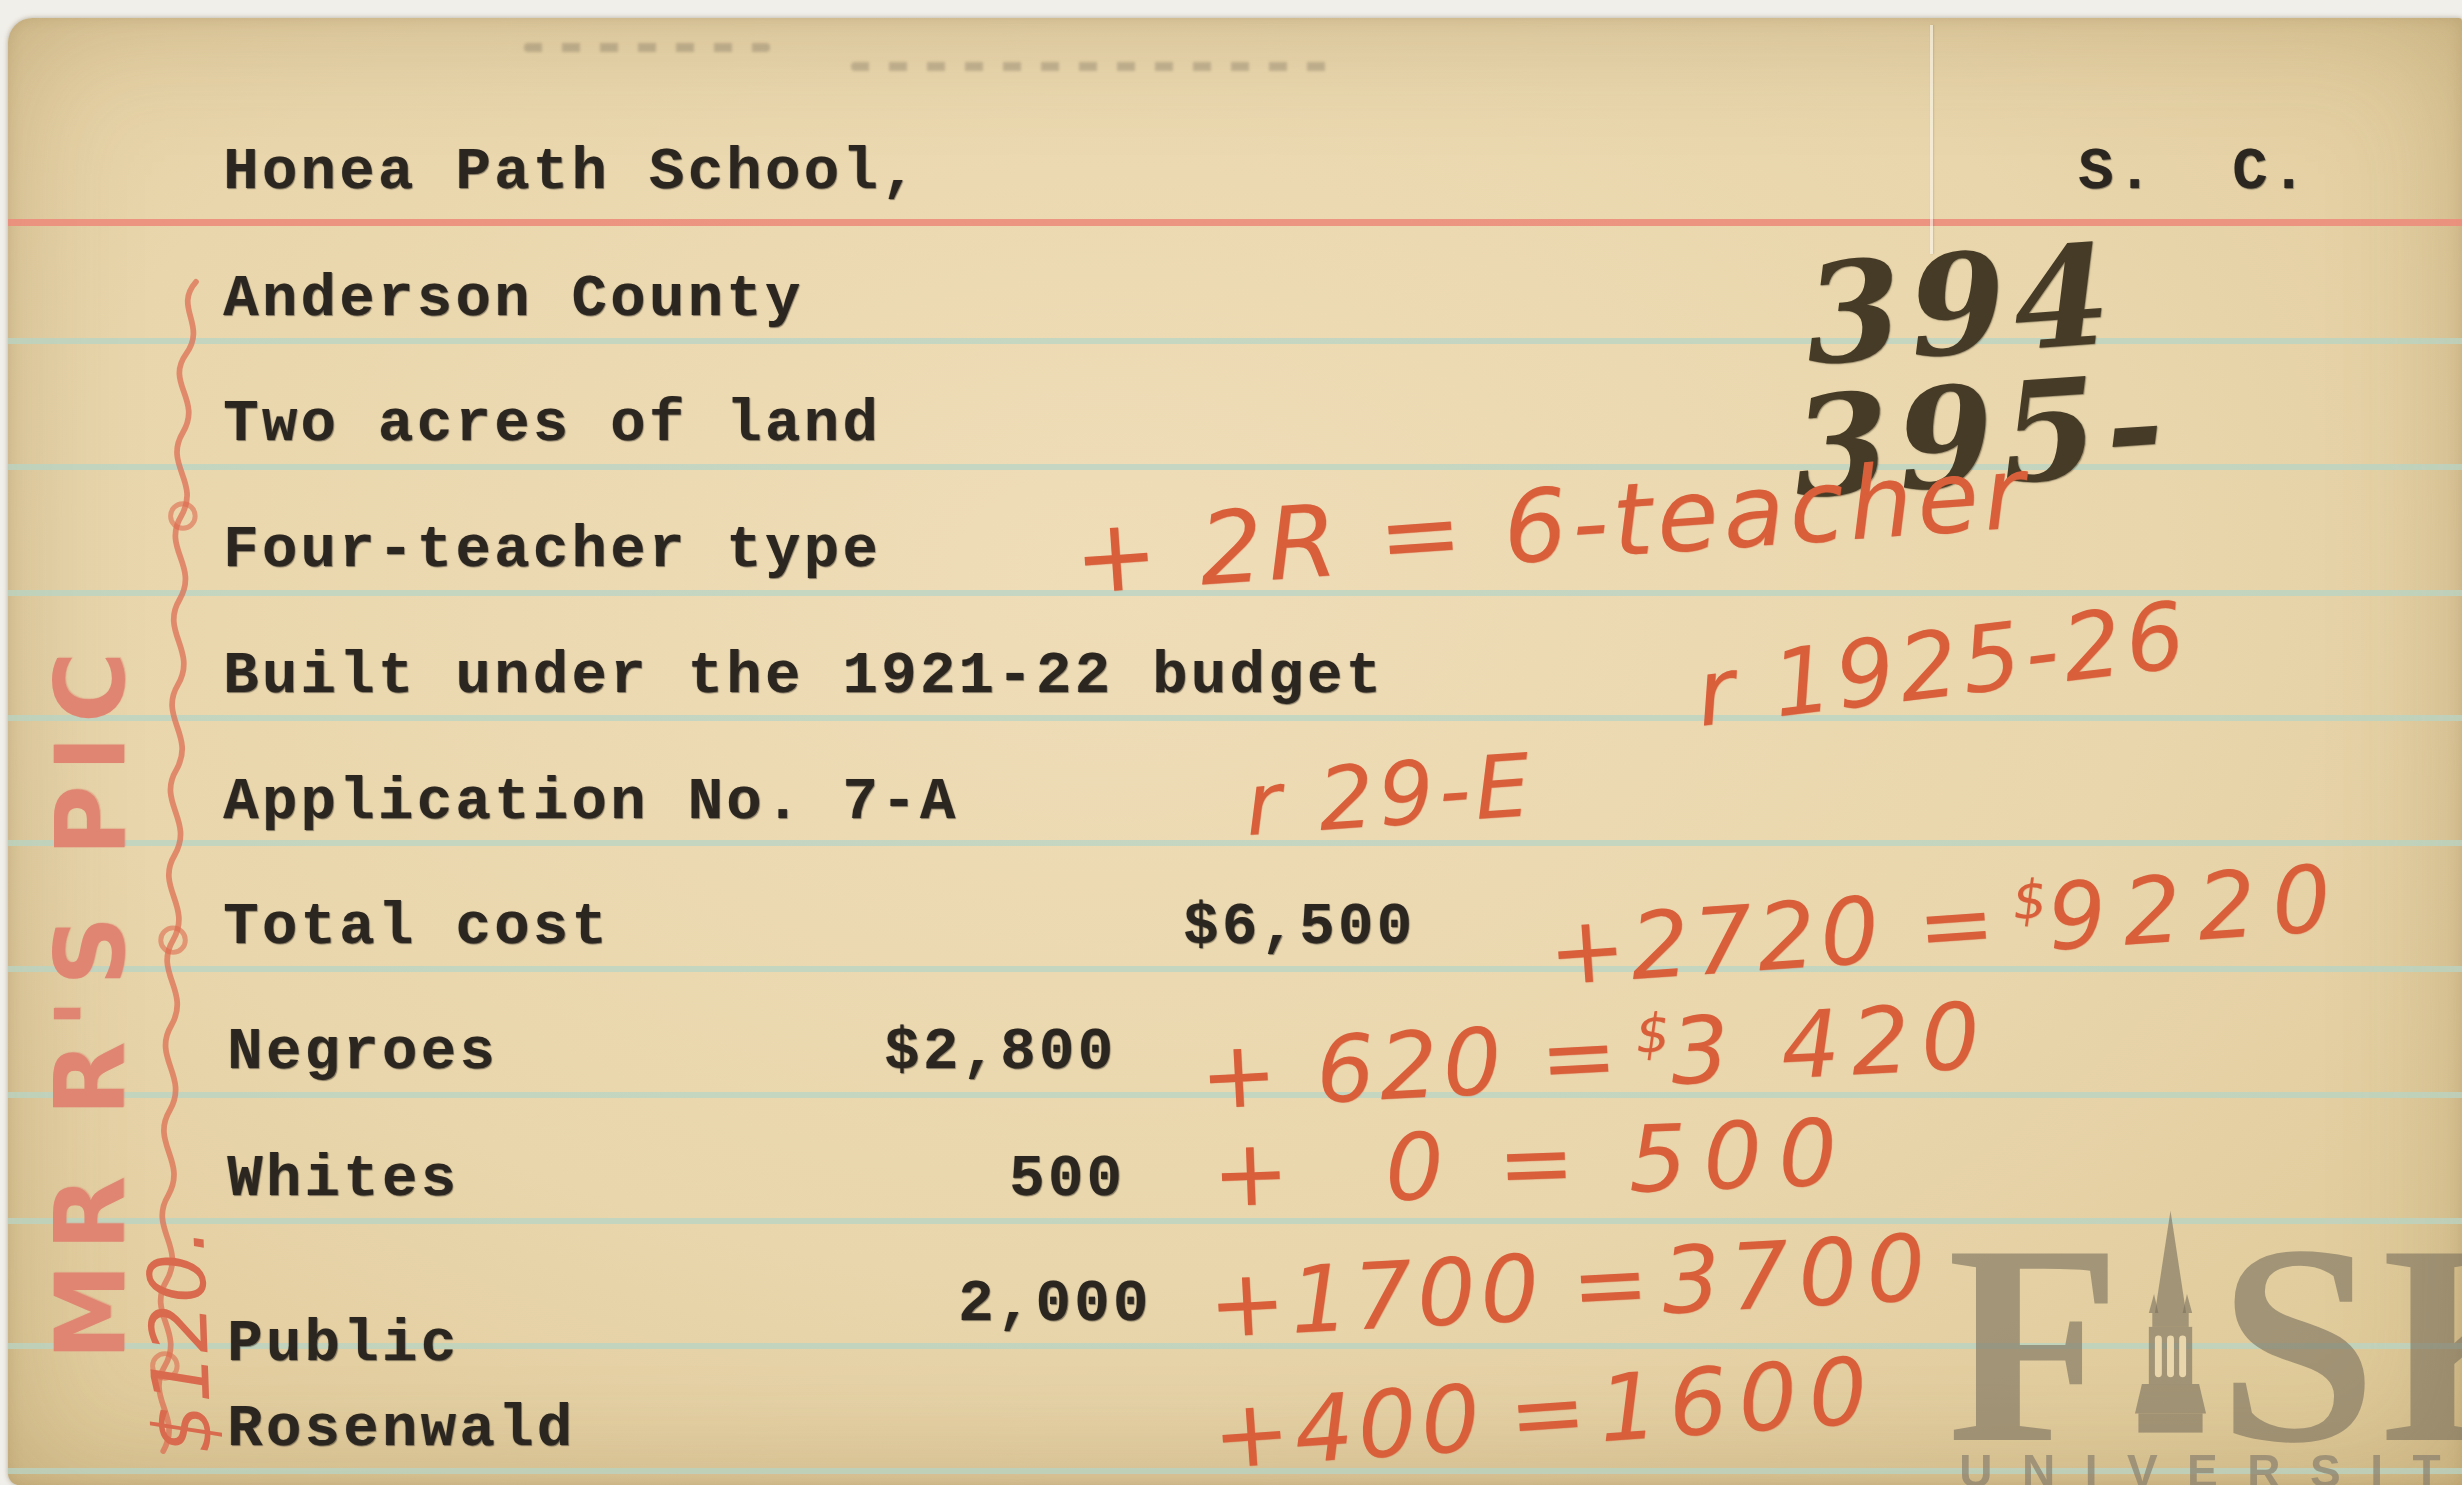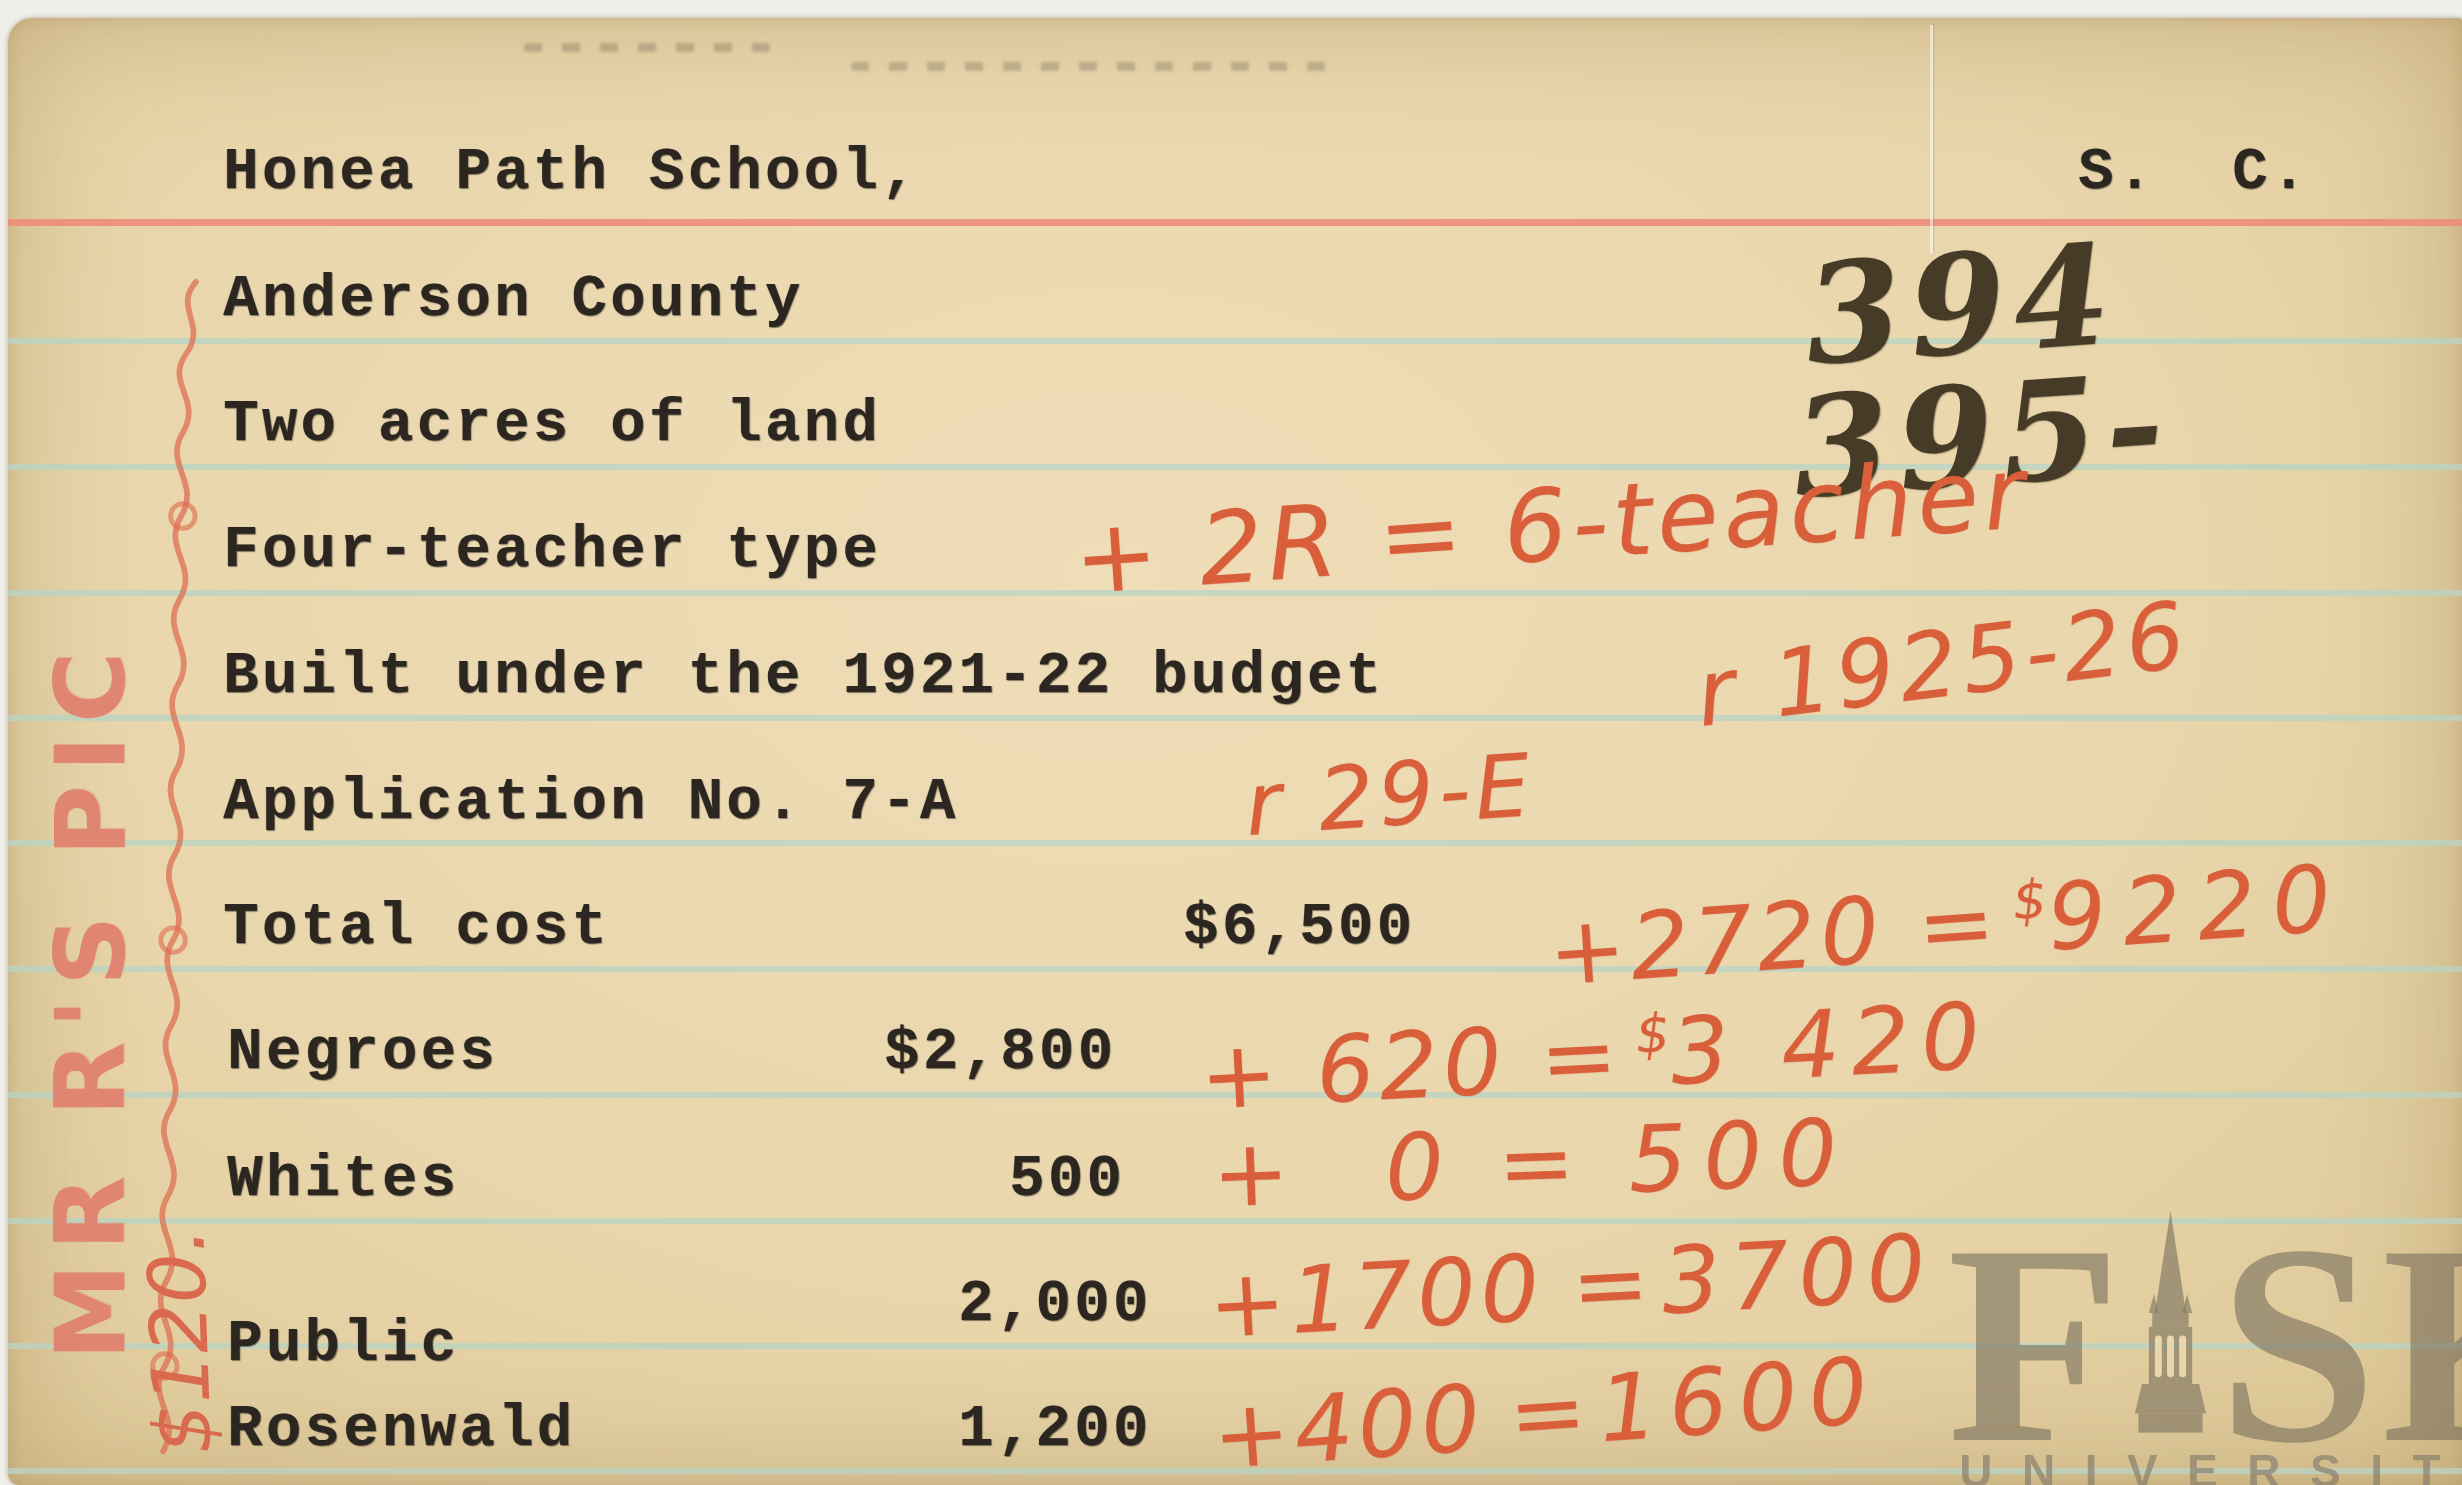--- a/index.html
+++ b/index.html
@@ -152,20 +152,19 @@
       <span>+ 0</span><span class="eq" style="margin:0 49px;">=</span><span style="letter-spacing:16.4px;">500</span>
     </div>
 
     <div class="typed" style="left:219px;top:1249px;margin-top:40px;">Public</div>
     <div class="typed" style="left:950px;top:1249px;">2,000</div>
     <div class="hand" style="left:1200px;top:1220px;transform:rotate(-3deg);">
       <span>+1700</span><span class="eq" style="margin:0 8.2px 0 28px;">=</span><span style="letter-spacing:9.8px;">3700</span>
     </div>
 
     <div class="typed" style="left:219px;top:1374px;">Rosenwald</div>
-    <div class="typed" style="left:950px;top:1374px;">1,200</div>
     <div class="hand" style="left:1204px;top:1347px;transform:rotate(-4deg);">
       <span>+400</span><span class="eq" style="margin:0 8.2px 0 24.6px;">=</span><span style="letter-spacing:11.5px;">1600</span>
     </div>
 
   </div>
 </div>
 
 
 </body></html>

